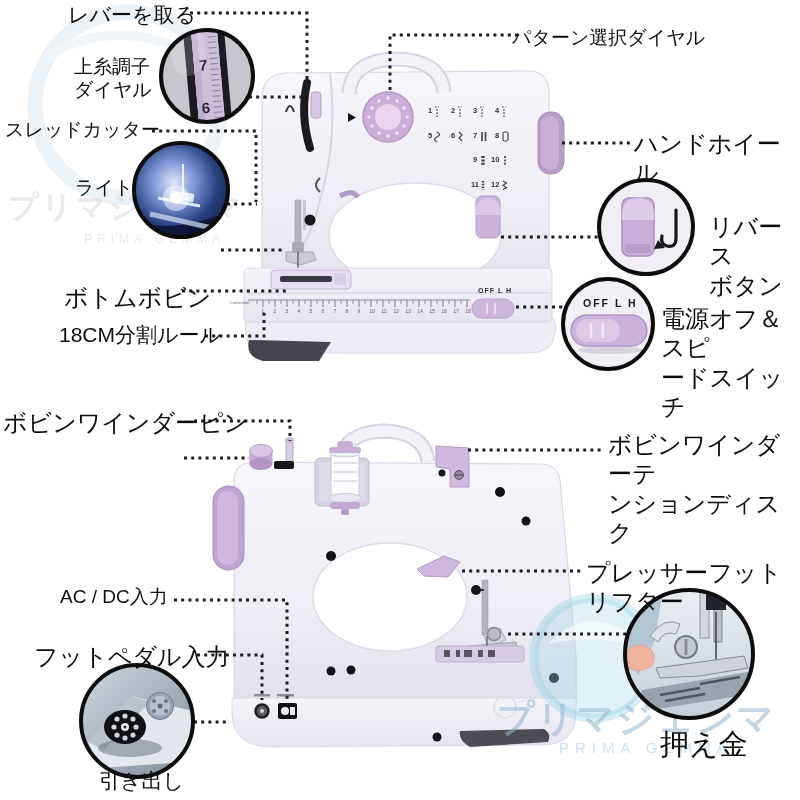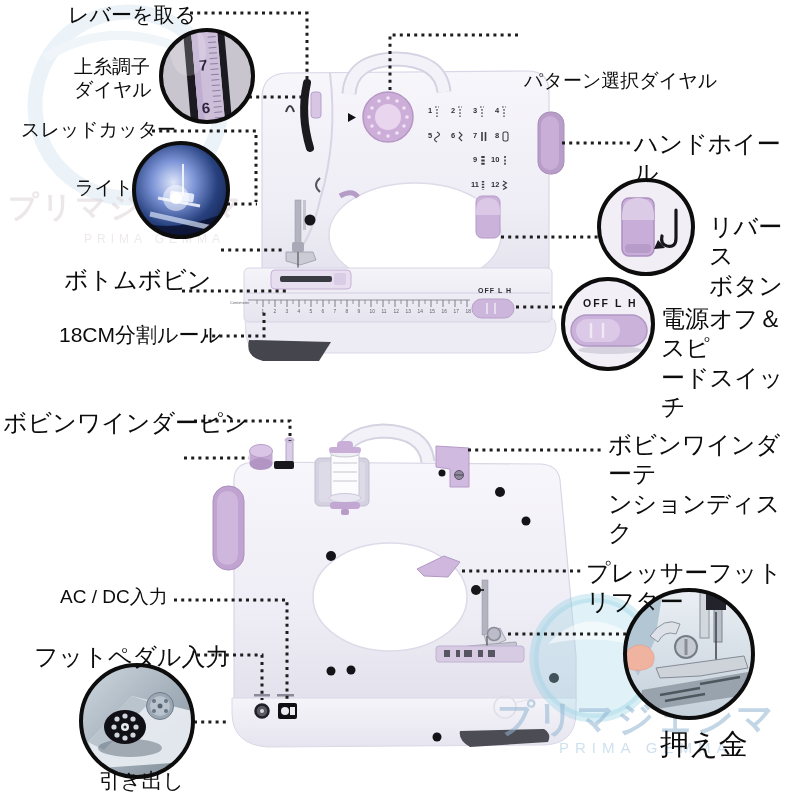--- a/index.html
+++ b/index.html
@@ -481,25 +481,25 @@
       <line x1="665" y1="701" x2="705" y2="694" stroke="#4e565e" stroke-width="2.5"></line>
       <line x1="700" y1="684" x2="740" y2="677" stroke="#4e565e" stroke-width="2.5"></line>
     </g>
     <circle cx="689" cy="654" r="64" fill="none" stroke="#0d0d0d" stroke-width="4"></circle>
   </g>
 </svg>
 
 <div class="lbl lg" style="left:68px;top:2px;">レバーを取る</div>
 <div class="lbl" style="left:74px;top:55px;">上糸調子
 ダイヤル</div>
-<div class="lbl" style="left:5px;top:118px;margin-left:16px;">スレッドカッター</div>
+<div class="lbl" style="left:5px;top:118px;">スレッドカッター</div>
 <div class="lbl" style="left:75px;top:176px;">ライト</div>
-<div class="lbl sm" style="left:64px;top:265px;">ボトムボビン</div>
+<div class="lbl sm" style="left:64px;top:283px;">ボトムボビン</div>
 <div class="lbl lg" style="left:59px;top:322px;">18CM分割ルール</div>
-<div class="lbl" style="left:524px;top:26px;margin-top:43px;">パターン選択ダイヤル</div>
+<div class="lbl" style="left:512px;top:26px;">パターン選択ダイヤル</div>
 <div class="lbl sm" style="left:634px;top:129px;">ハンドホイール</div>
 <div class="lbl sm" style="left:709px;top:212px;">リバース
 ボタン</div>
 <div class="lbl sm" style="left:661px;top:304px;">電源オフ＆スピ
 ードスイッチ</div>
 <div class="lbl sm" style="left:3px;top:408px;">ボビンワインダーピン</div>
 <div class="lbl" style="left:60px;top:585px;">AC / DC入力</div>
 <div class="lbl sm" style="left:34px;top:642px;">フットペダル入力</div>
 <div class="lbl lg" style="left:99px;top:768px;text-align:right;">引き出し</div>
 <div class="lbl sm" style="left:586px;top:558px;">プレッサーフット

